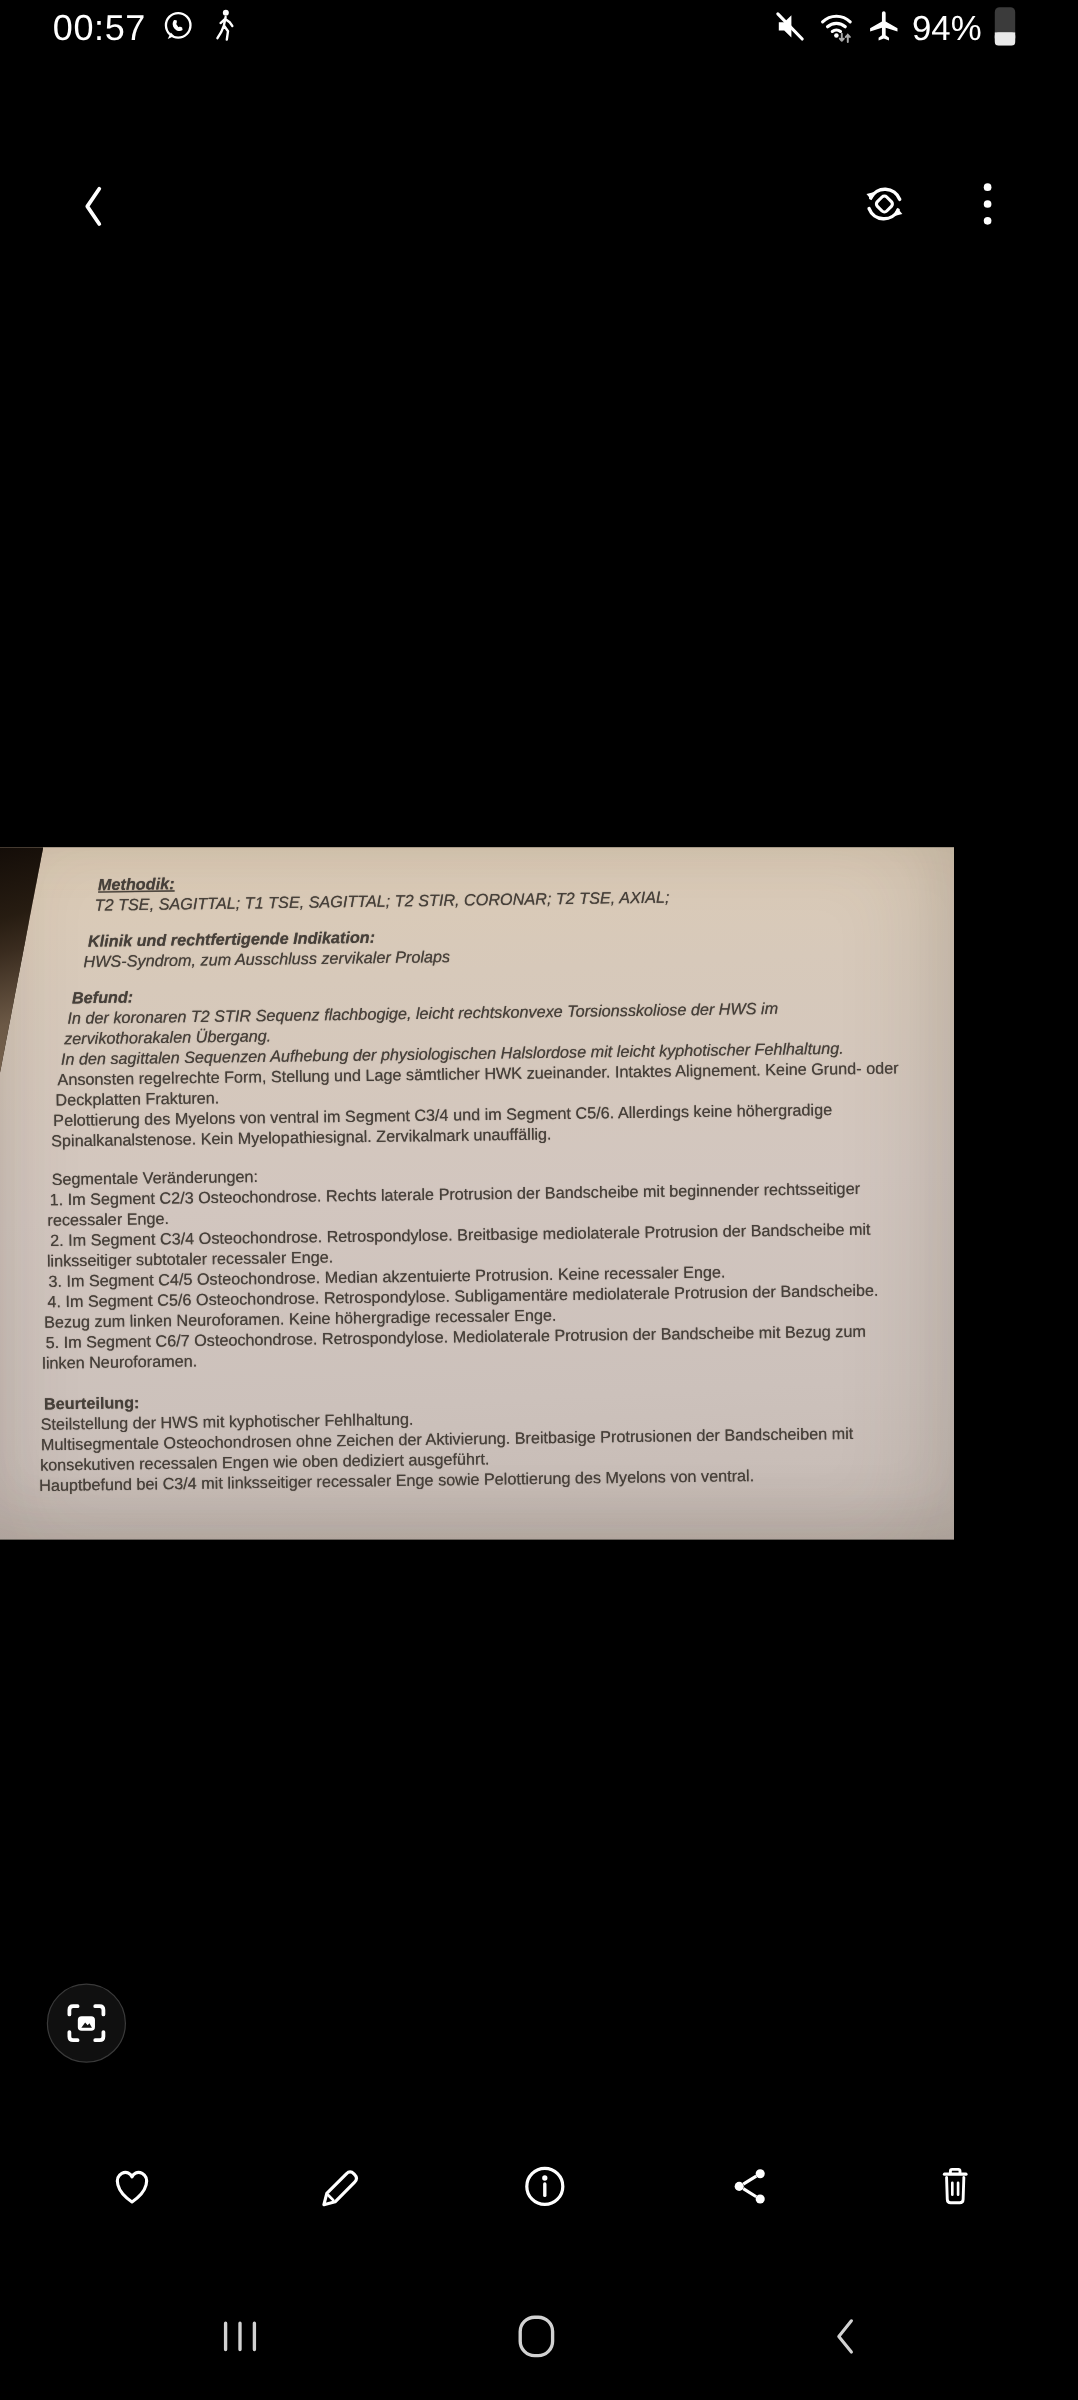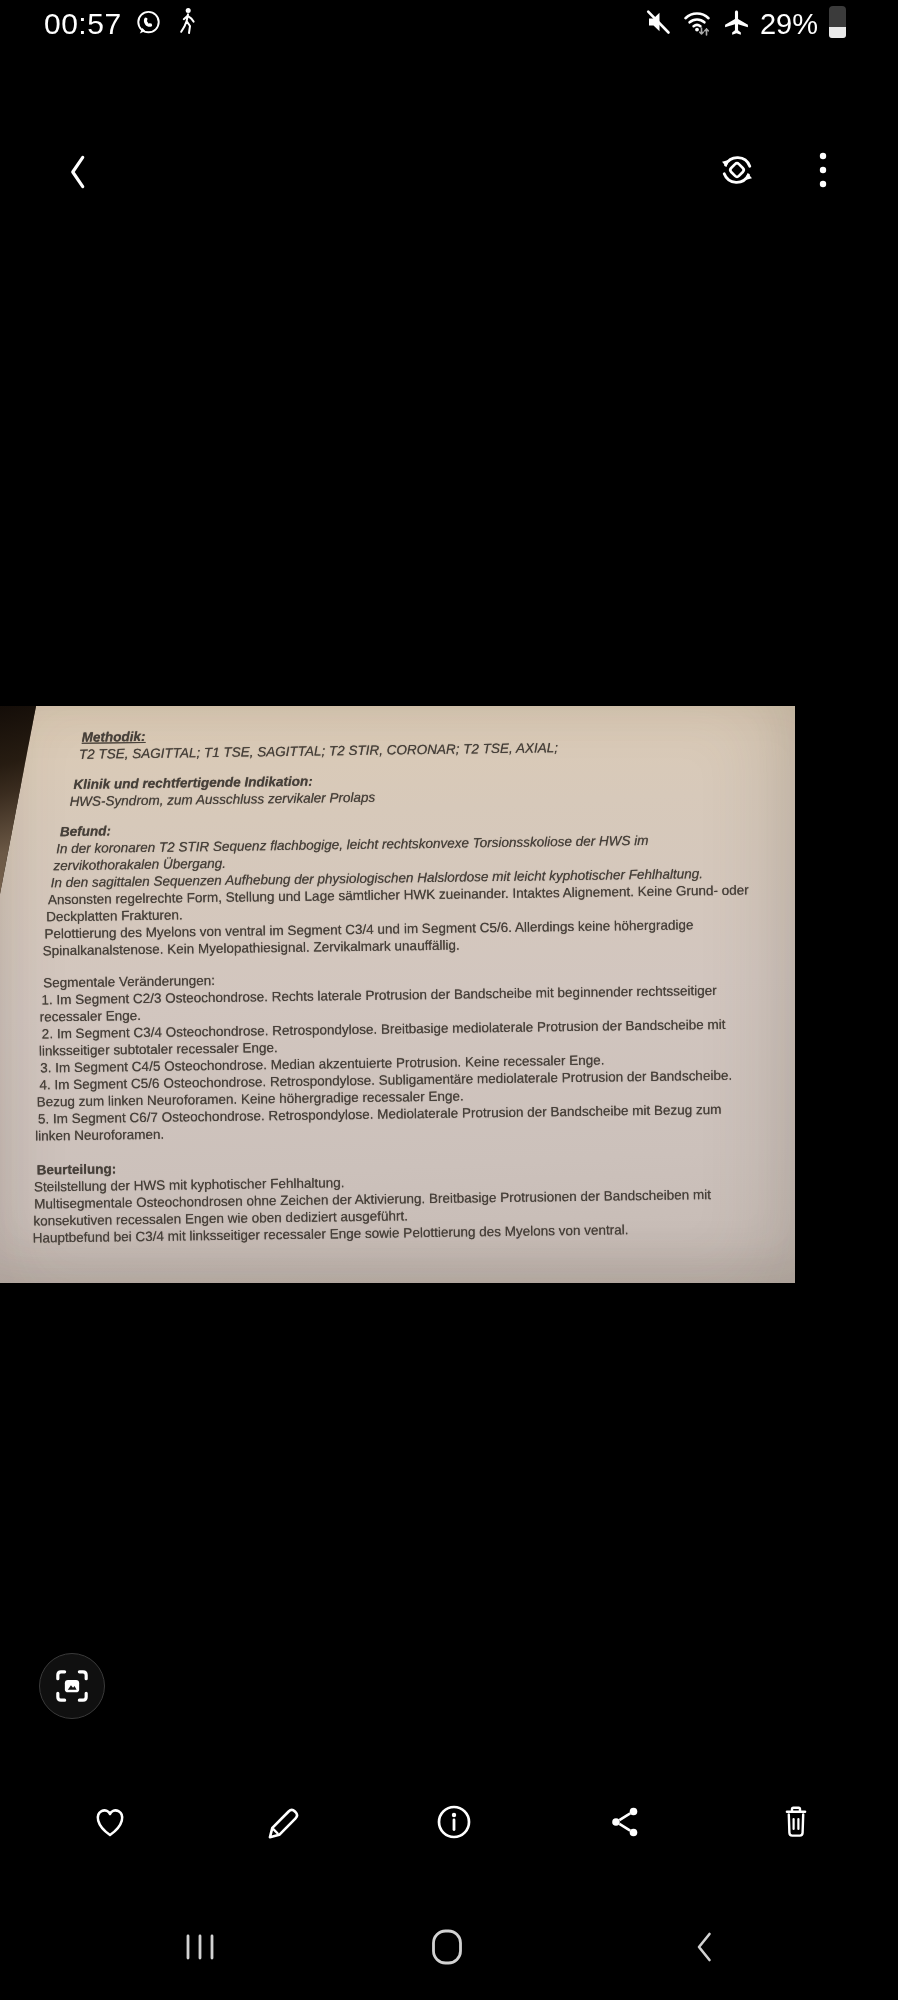--- a/index.html
+++ b/index.html
@@ -96,21 +96,21 @@
           <circle cx="15" cy="22.6" r="1.9" fill="#fff"></circle>
           <path d="M19.5 21 V27 M19.5 27 L17.8 25.2 M19.5 27 L21.2 25.2" stroke="#aaa" stroke-width="1.6" stroke-linecap="round"></path>
           <path d="M24.5 28 V22 M24.5 22 L22.8 23.8 M24.5 22 L26.2 23.8" stroke="#aaa" stroke-width="1.6" stroke-linecap="round"></path>
         </svg>
       </span>
       <span>
         <svg width="29" height="29" viewBox="0 0 30 30" fill="none">
           <path d="M15 2.5 c.9 0 1.6.7 1.6 1.7 v7.1 l10.2 5.9 v2.7 l-10.2-3.2 v6.4 l2.9 2.2 v2.3 L15 26 l-4.5 1.6 v-2.3 l2.9-2.2 v-6.4 L3.2 19.9 v-2.7 l10.2-5.9 V4.2 c0-1 .7-1.7 1.6-1.7z" fill="#fff"></path>
         </svg>
       </span>
-      <span class="pct">29%</span>
+      <span class="pct">94%</span>
       <span>
         <svg width="21" height="34" viewBox="0 0 21 34" fill="none">
           <rect x="2" y="1" width="17" height="32" rx="4" fill="#3b3b3b"></rect>
           <rect x="2" y="22" width="17" height="11" rx="3" fill="#e9e9e9"></rect>
           <rect x="2" y="22" width="17" height="5" fill="#e9e9e9"></rect>
         </svg>
       </span>
     </div>
   </div>
 

